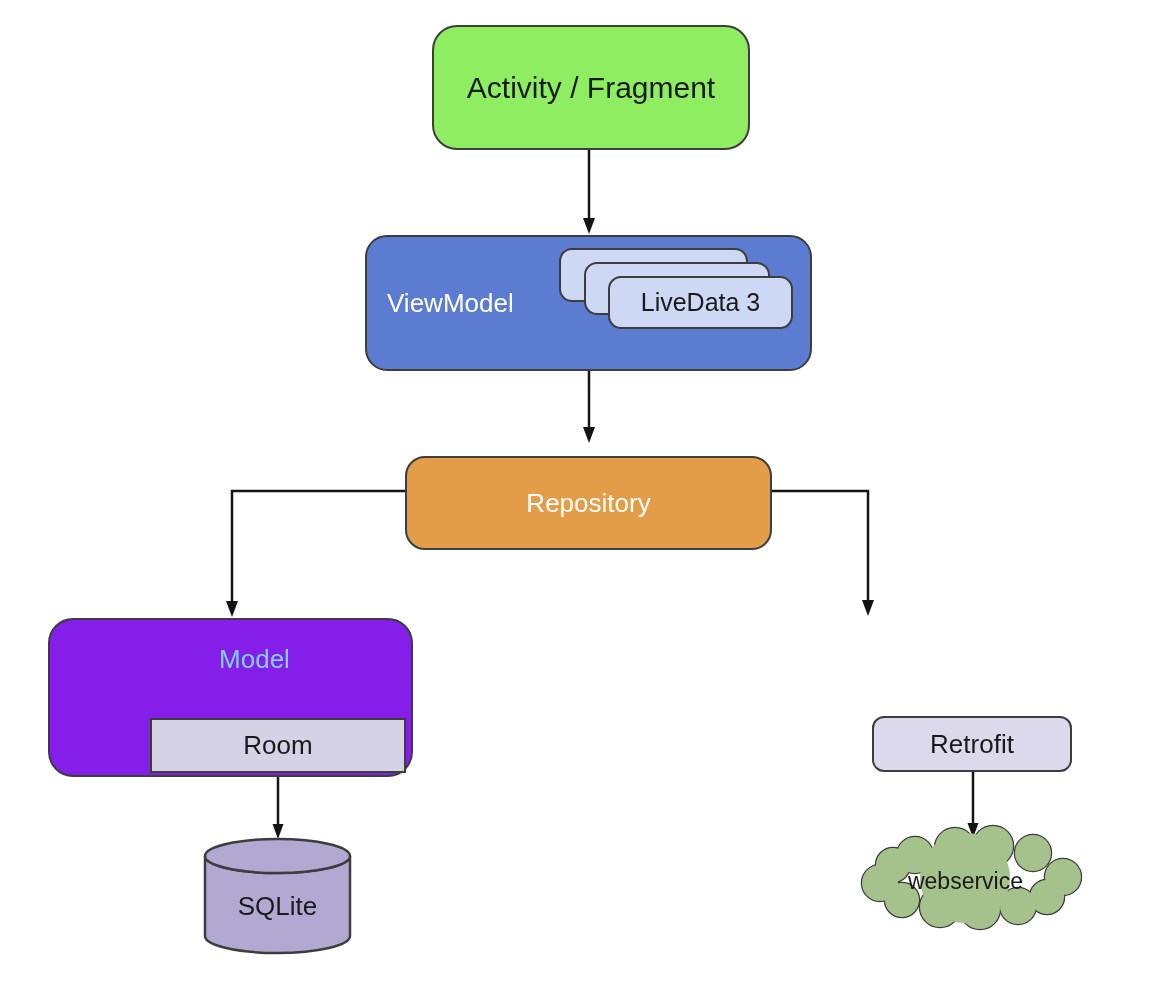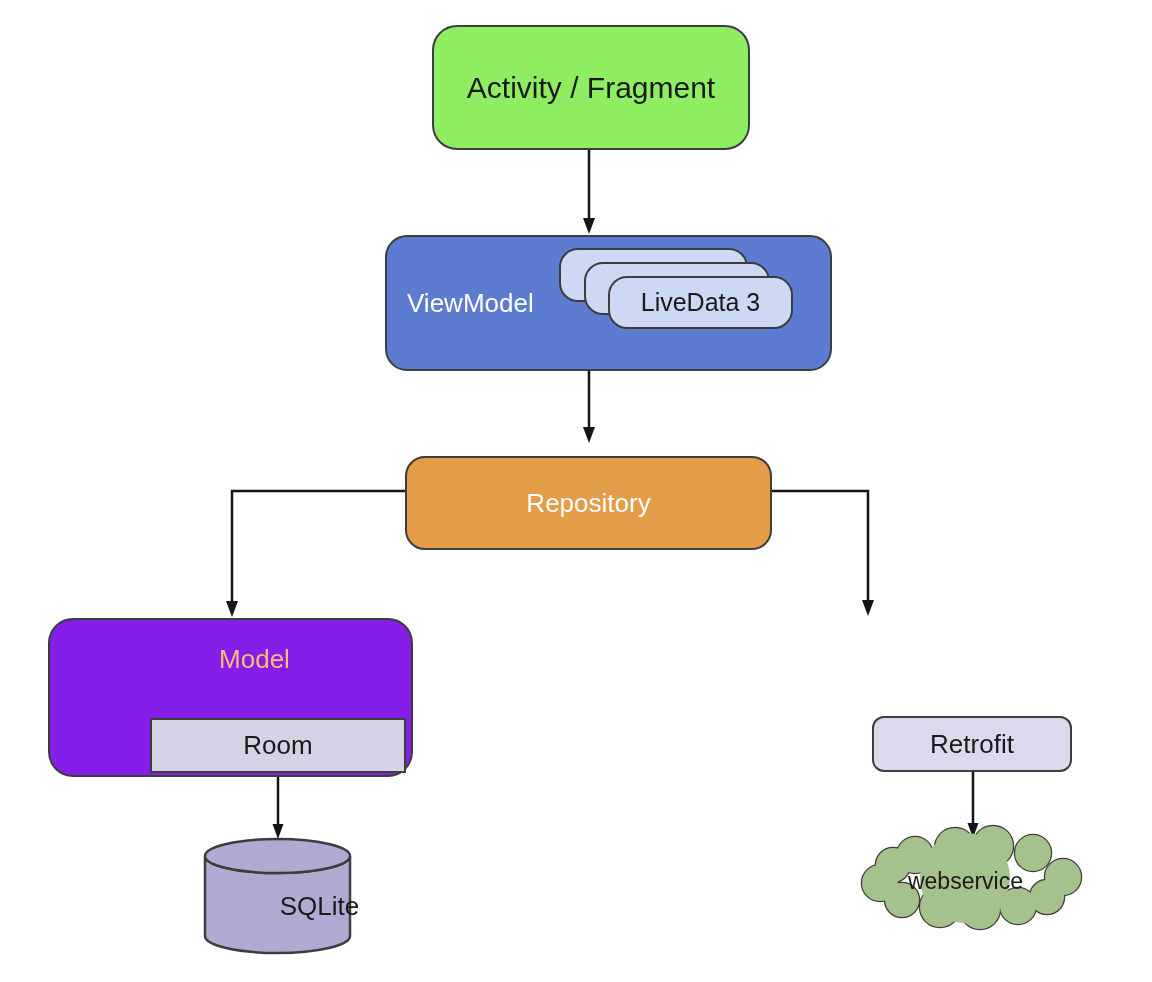--- a/index.html
+++ b/index.html
@@ -34,29 +34,29 @@
     white-space: nowrap;
   }
   
   .activity-box {
     left: 432px; top: 25px; width: 318px; height: 125px;
     border-radius: 25px;
     font-size: 30px;
   }
   
   .viewmodel-box {
-    left: 385px; top: 235px; width: 447px; height: 136px;
+    left: 365px; top: 235px; width: 447px; height: 136px;
     border-radius: 22px;
     font-size: 26px;
     justify-content: flex-start;
     padding-left: 20px;
   }
   
   .livedata-card {
-    border-radius: 19px;
+    border-radius: 13px;
     border-width: 2.5px;
     font-size: 25px;
   }
   .livedata-1 { left: 559px; top: 248px; width: 189px; height: 54px; }
   .livedata-2 { left: 584px; top: 262px; width: 186px; height: 53px; }
   .livedata-3 { left: 608px; top: 276px; width: 185px; height: 53px; }
   
   .repository-box {
     left: 405px; top: 456px; width: 367px; height: 94px;
     border-radius: 20px;
@@ -178,30 +178,30 @@
   <div class="node livedata-card livedata-1" style="background-color: rgb(205, 217, 244); border-color: rgb(61, 61, 61);"></div>
   <div class="node livedata-card livedata-2" style="background-color: rgb(205, 217, 244); border-color: rgb(61, 61, 61);"></div>
   <div class="node livedata-card livedata-3" style="background-color: rgb(205, 217, 244); color: rgb(26, 26, 26); border-color: rgb(61, 61, 61);">
     <span class="node-label">LiveData 3</span>
   </div>
 
   <div class="node repository-box" style="background-color: rgb(227, 156, 72); color: rgb(255, 255, 255); border-color: rgb(61, 61, 61);">
     <span class="node-label">Repository</span>
   </div>
 
-  <div class="node model-box" style="background-color: rgb(133, 30, 232); color: #fdba74; border-color: rgb(61, 61, 61); padding-left: 48px;">
+  <div class="node model-box" style="background-color: rgb(133, 30, 232); color: #7dd3fc; border-color: rgb(61, 61, 61); padding-left: 48px;">
     <span class="node-label">Model</span>
   </div>
 
   <div class="node room-box" style="background-color: rgb(214, 210, 229); color: rgb(26, 26, 26); border-color: rgb(61, 61, 61);">
     <span class="node-label">Room</span>
   </div>
 
 
   <div class="node retrofit-box" style="background-color: rgb(220, 217, 236); color: rgb(26, 26, 26); border-color: rgb(61, 61, 61);">
     <span class="node-label">Retrofit</span>
   </div>
 
-  <div class="shape-label sqlite-label" style="color: rgb(26, 26, 26); margin-left: 42px;">SQLite</div>
+  <div class="shape-label sqlite-label" style="color: rgb(26, 26, 26);">SQLite</div>
 
   <div class="shape-label webservice-label" style="color: rgb(26, 26, 26);">webservice</div>
 
 </div>
 
 </body></html>

